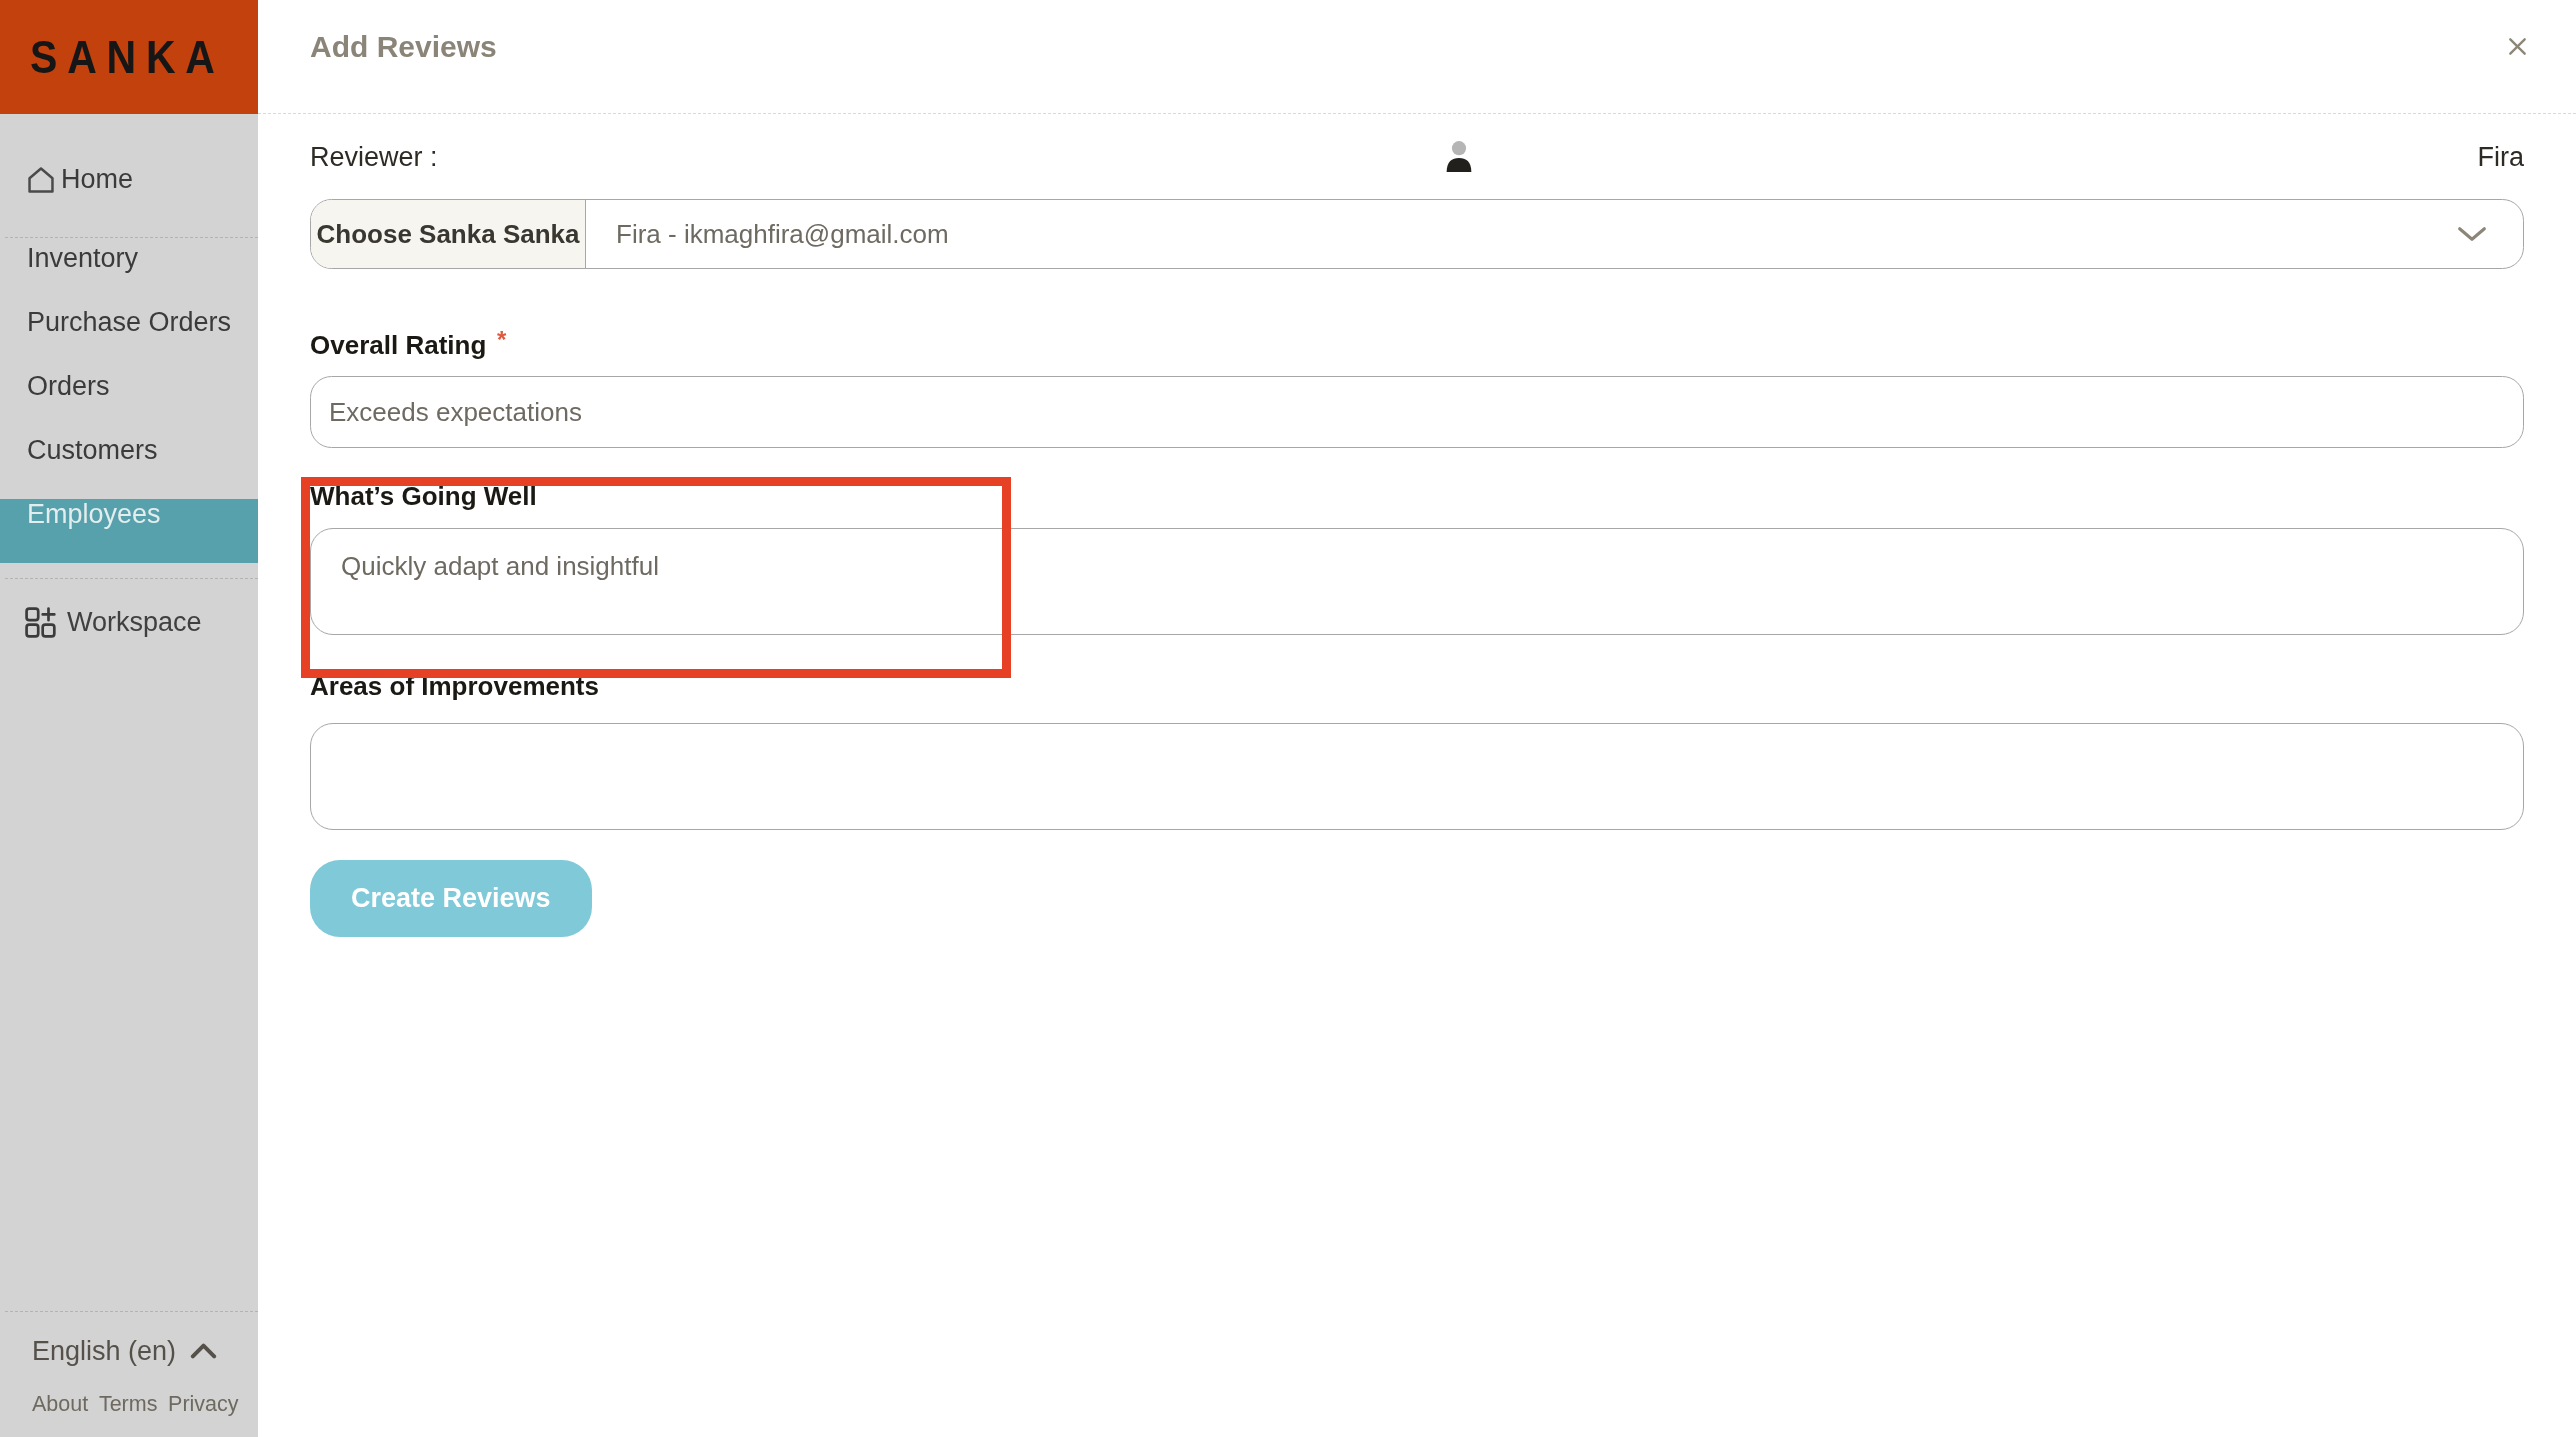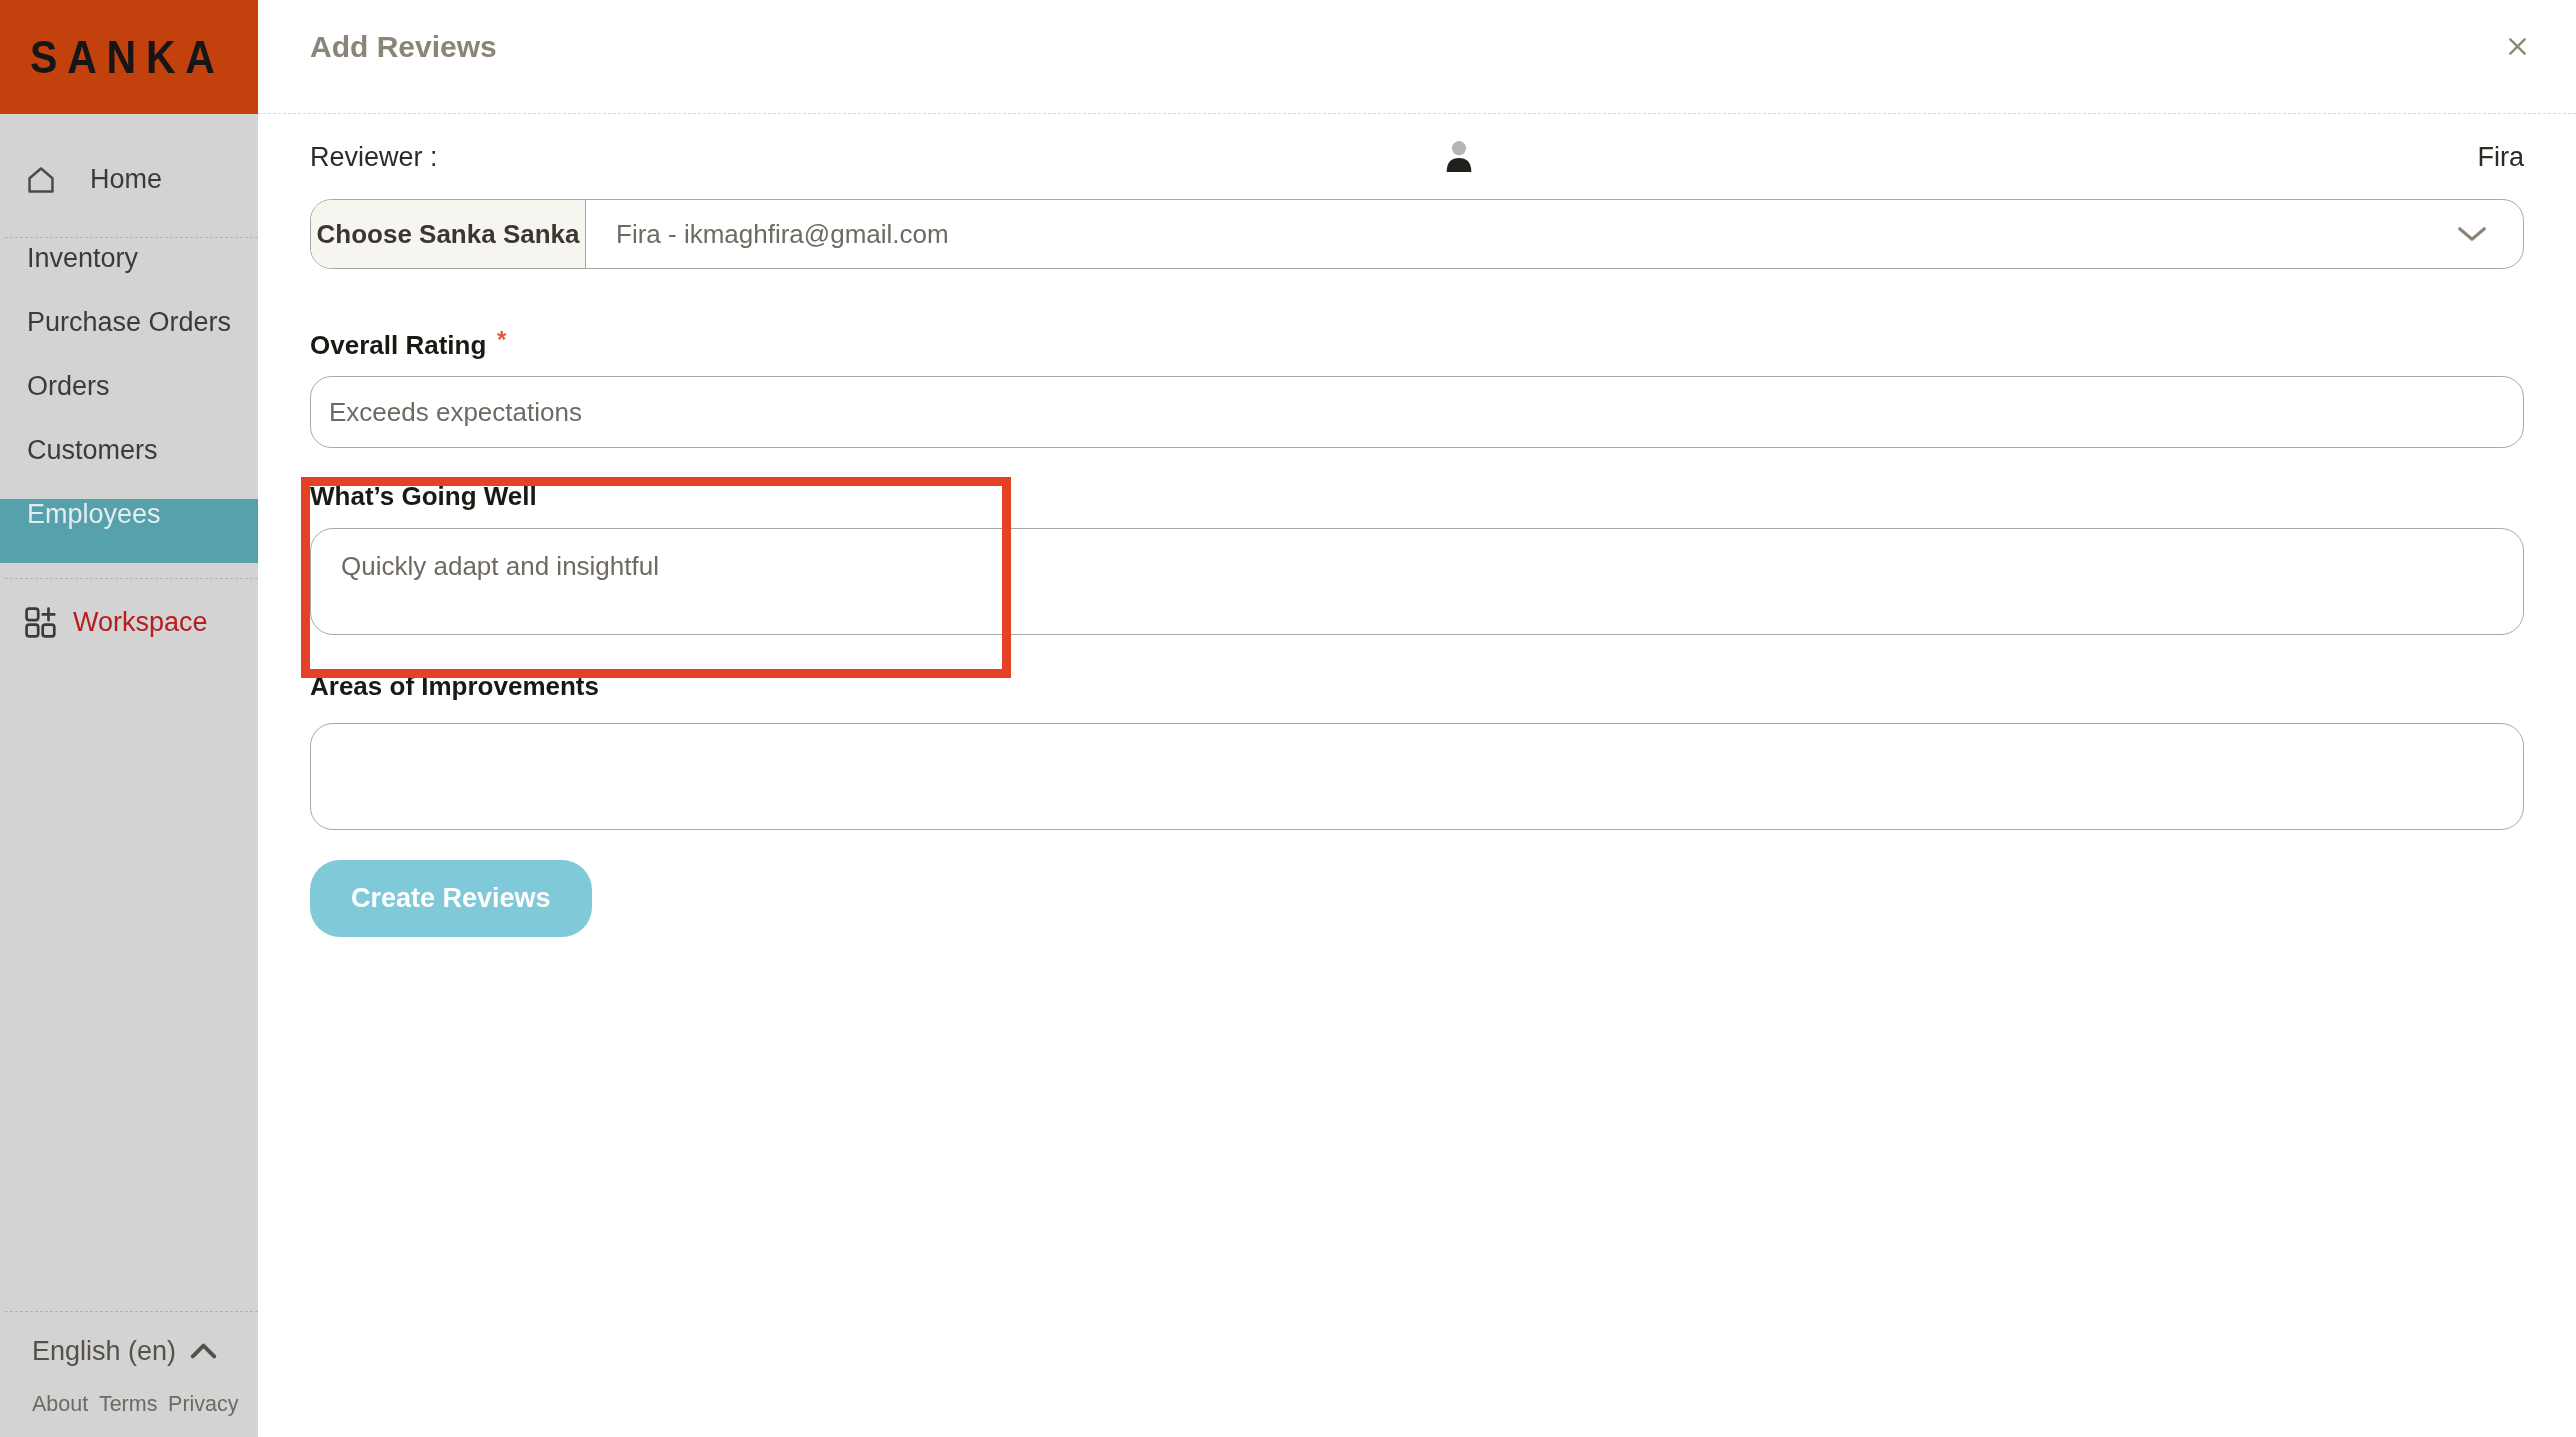--- a/index.html
+++ b/index.html
@@ -20,36 +20,36 @@
   .logo-block {
     height:114px; background:#c2410c;
     display:flex; align-items:center; padding-left:30px;
   }
   .logo {
     font-size:41px; font-weight:700; letter-spacing:9.8px; color:#161616;
     transform:scaleY(1.12); transform-origin:left center; cursor:pointer;
   }
   .nav-home {
     margin-top:38px; height:55px;
-    display:flex; align-items:center; gap:33px; padding-left:25px;
+    display:flex; align-items:center; gap:4px; padding-left:25px;
     font-size:27px; color:#3b3b3b; cursor:pointer;
   }
   .sb-divider { border-top:1.8px dashed #b3b3b3; margin-left:5.4px; }
   .d1 { margin-top:30px; }
   .nav-items { margin-top:5.4px; }
   .nav-item {
     height:64px; display:flex; align-items:flex-start; padding-left:27px;
     font-size:27px; color:#3b3b3b; cursor:pointer;
   }
   .nav-item.active { background:#57a1ac; color:#e4edee; }
   .d2 { margin-top:15px; }
   .nav-workspace {
     margin-top:14.3px; height:57px;
-    display:flex; align-items:center; gap:16px; padding-left:23px;
-    font-size:27px; color:#b91c1c; cursor:pointer;
+    display:flex; align-items:center; gap:10px; padding-left:23px;
+    font-size:27px; color:#404040; cursor:pointer;
   }
   .sidebar-bottom { position:absolute; left:0; right:0; bottom:0; padding-bottom:19.7px; }
   .lang-row {
     margin:23px 0 0 32px; height:32px;
     display:flex; align-items:center; gap:14.3px;
     font-size:27px; font-weight:400; color:#55514a; cursor:pointer;
   }
   .footer-links {
     margin:25px 0 0 32px; height:25px;
     display:flex; gap:10.7px; font-size:21.5px; color:#6e6a60;

